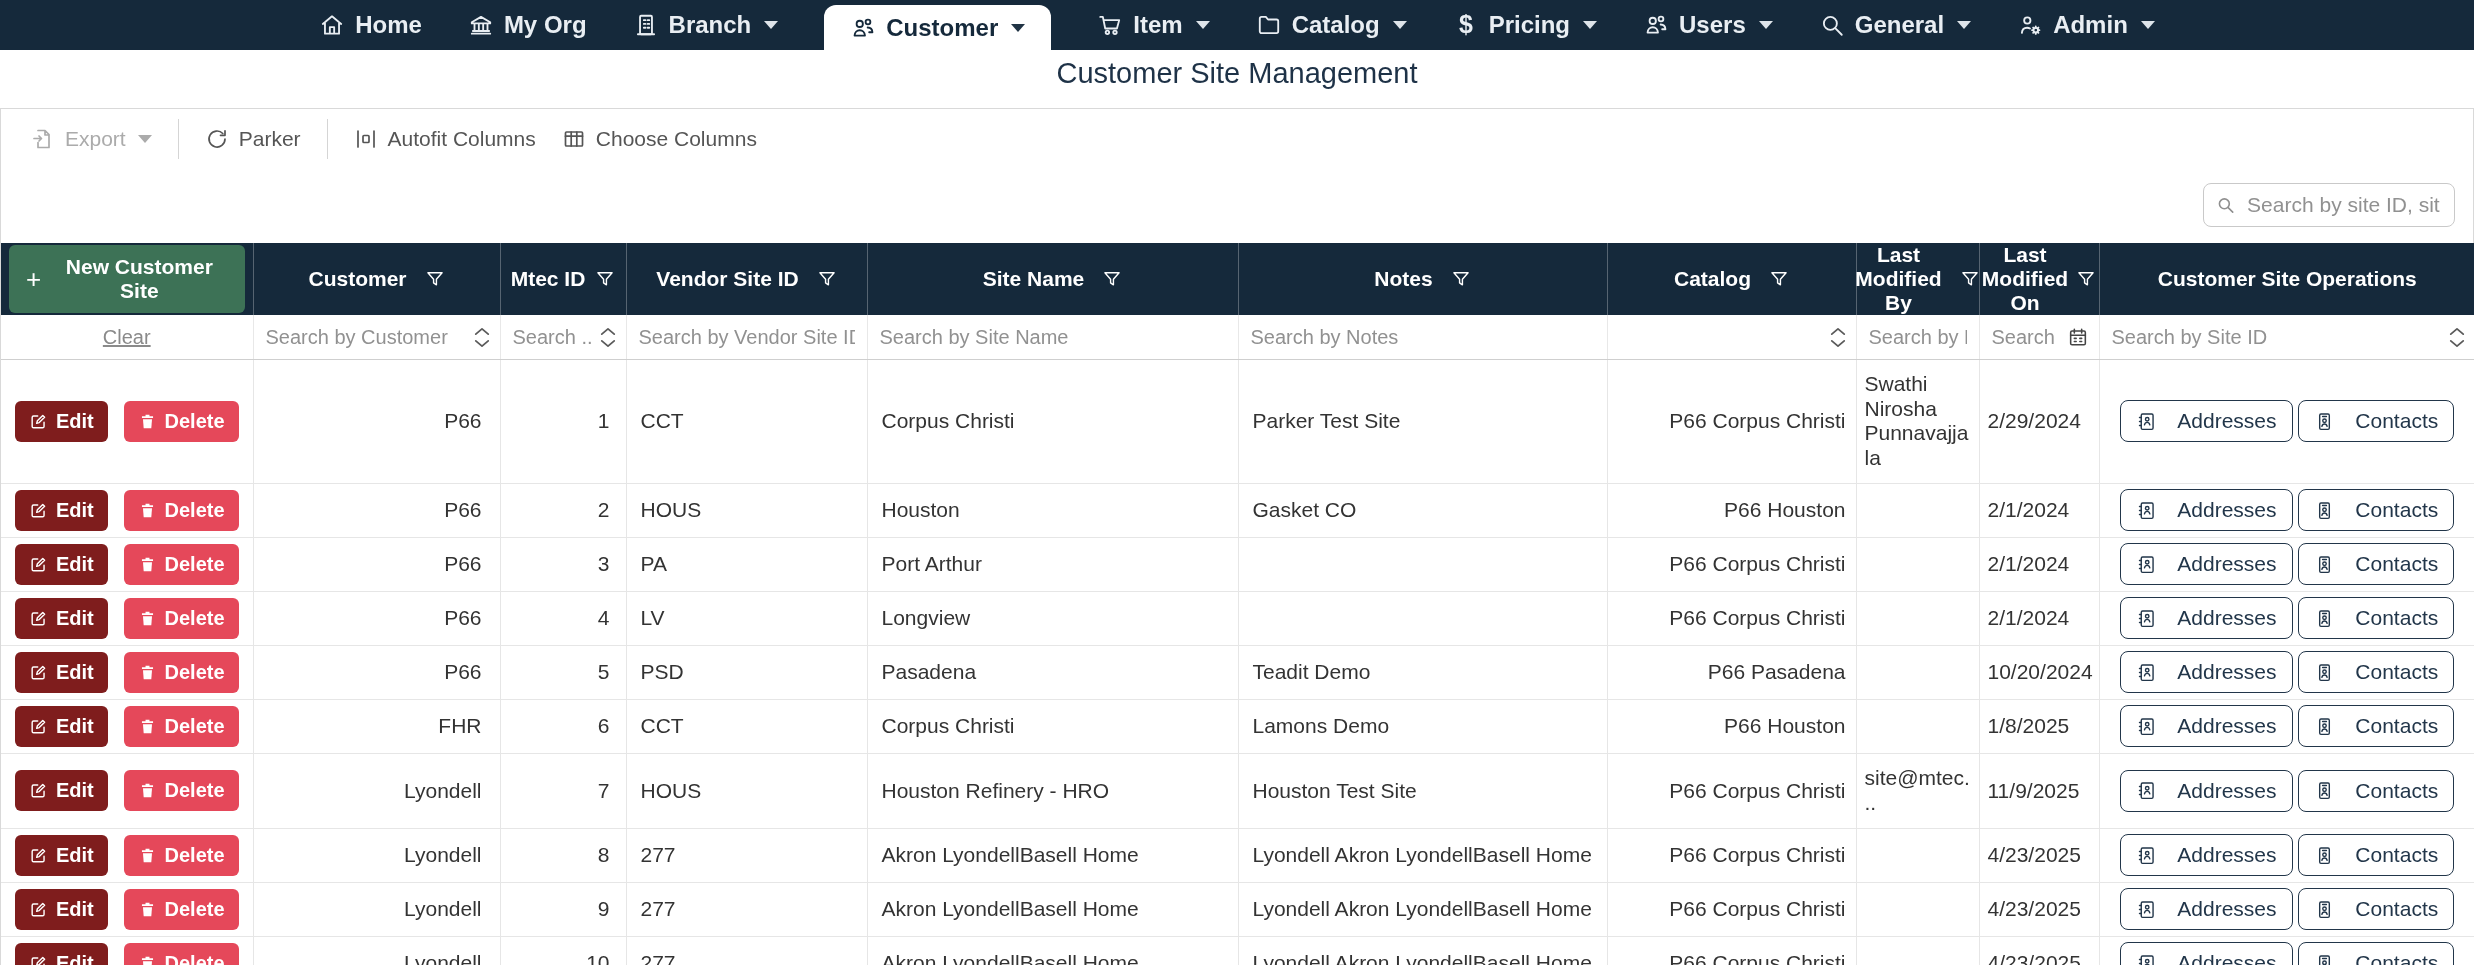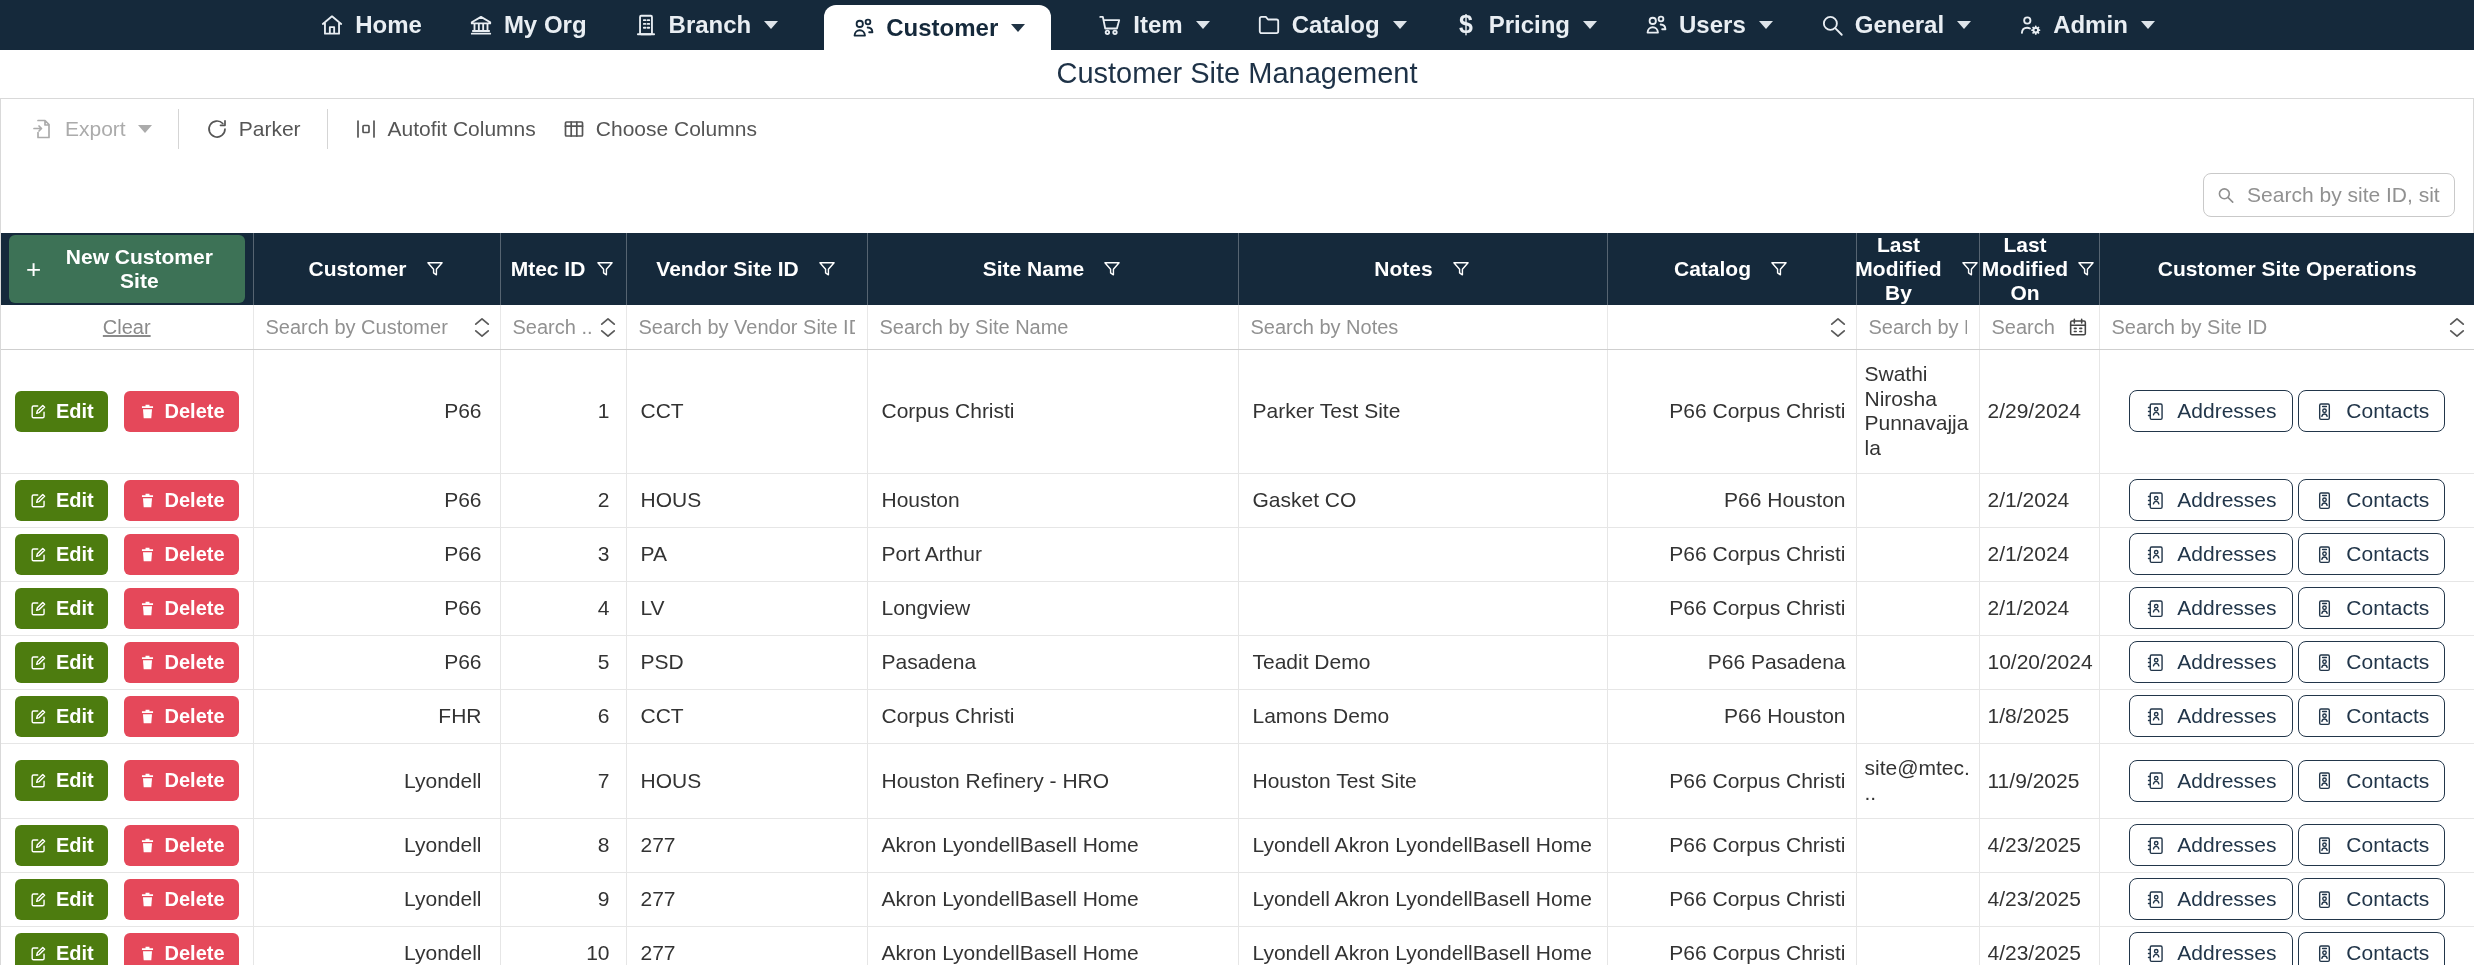--- a/index.html
+++ b/index.html
@@ -21,21 +21,21 @@
     color:#E9EEF3; font-size:24px; font-weight:600; cursor:pointer; white-space:nowrap;
   }
   .nav-item svg { width:26px; height:26px; stroke:currentColor; fill:none; stroke-width:1.7; stroke-linecap:round; stroke-linejoin:round; }
   .nav-caret { width:0; height:0; border-left:7px solid transparent; border-right:7px solid transparent; border-top:8px solid currentColor; margin-left:3px; opacity:.95; }
   .nav-item.active {
     background:#fff; color:#15293B; font-weight:700;
     border-radius:12px 12px 0 0; margin-top:5px; padding:0 26px;
   }
 
   
-  .page-title { text-align:center; font-size:29px; font-weight:500; color:#1E3247; margin:4px 0 6px; line-height:38px; }
+  .page-title { text-align:center; font-size:29px; font-weight:500; color:#1E3247; margin:4px 0 16px; line-height:38px; }
 
   
   .panel { border:1px solid #d9d9d9; }
 
   
   .toolbar { display:flex; align-items:center; gap:26px; padding:10px 0 10px 30px; color:#555; font-size:21px; }
   .tbtn { display:flex; align-items:center; gap:10px; background:none; border:none; padding:0; font:inherit; color:#555; cursor:pointer; white-space:nowrap; }
   .tbtn svg { width:24px; height:24px; stroke:currentColor; fill:none; stroke-width:1.7; stroke-linecap:round; stroke-linejoin:round; }
   .tbtn.disabled { color:#ABABAB; }
   .tb-caret { width:0; height:0; border-left:7px solid transparent; border-right:7px solid transparent; border-top:8px solid currentColor; margin-left:2px; }
@@ -79,24 +79,24 @@
   td.ar { text-align:right; }
   td.c-customer { padding-right:18px; }
   td.c-mtec { padding-right:16px; }
   td.c-catalog { padding-right:10px; }
   td.c-modby { font-size:21px; padding:12px 8px; line-height:1.18; word-wrap:break-word;margin-left:33px; }
   td.c-modon { padding:4px 8px; }
   td.c-actions, td.c-ops { text-align:center; padding:4px 6px; white-space:nowrap; }
 
   .btn { display:inline-flex; align-items:center; gap:8px; border:none; border-radius:6px; color:#fff; font-size:20px; font-weight:600; padding:9px 14px; cursor:pointer; font-family:inherit; vertical-align:middle; }
   .btn svg { width:19px; height:19px; }
-  .btn.edit { background:#4d7c0f; margin-right:10px;text-align:right; }
+  .btn.edit { background:#7f1d1d; margin-right:10px;text-align:right; }
   .btn.delete { background:#E5485A; }
 
-  .obtn { display:inline-flex; align-items:center; gap:11px; background:#fff; border:1.5px solid #22364A; border-radius:8px; color:#22364A; font-size:21px; padding:8px 15px; cursor:pointer; font-family:inherit; vertical-align:middle; }
+  .obtn { display:inline-flex; align-items:center; gap:20px; background:#fff; border:1.5px solid #22364A; border-radius:8px; color:#22364A; font-size:21px; padding:8px 15px; cursor:pointer; font-family:inherit; vertical-align:middle; }
   .obtn svg { width:21px; height:21px; stroke:#22364A; fill:none; stroke-width:1.6; stroke-linecap:round; stroke-linejoin:round; }
   .obtn + .obtn { }
 
   .new-btn { display:inline-flex; align-items:center; gap:10px; background:#3D7256; color:#fff; border:none; border-radius:6px; font-size:21px; font-weight:600; padding:10px 17px; cursor:pointer; font-family:inherit; }
   .plus { font-size:26px; font-weight:400; line-height:20px; }
 
   
   .pager-row { padding:7px 0 7px 16px; background:#fff; }
   .pager { display:inline-flex; }
   .pbtn { min-width:36px; height:42px; border:1px solid #c9c9c9; background:#fff; color:#444; font-size:20px; display:flex; align-items:center; justify-content:center; margin-left:-1px; padding:0 9px; cursor:pointer; font-family:inherit; }

